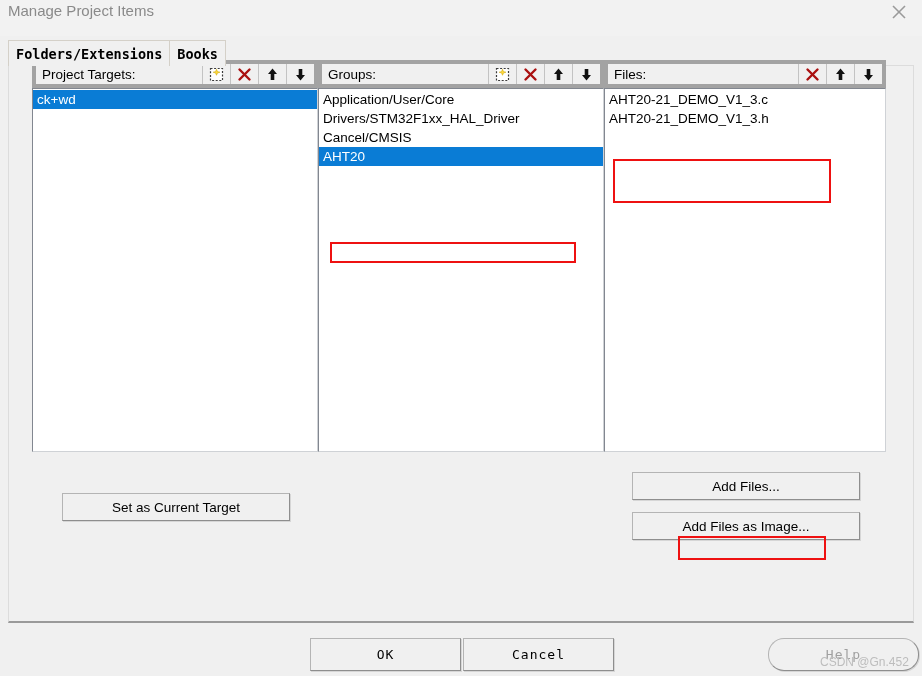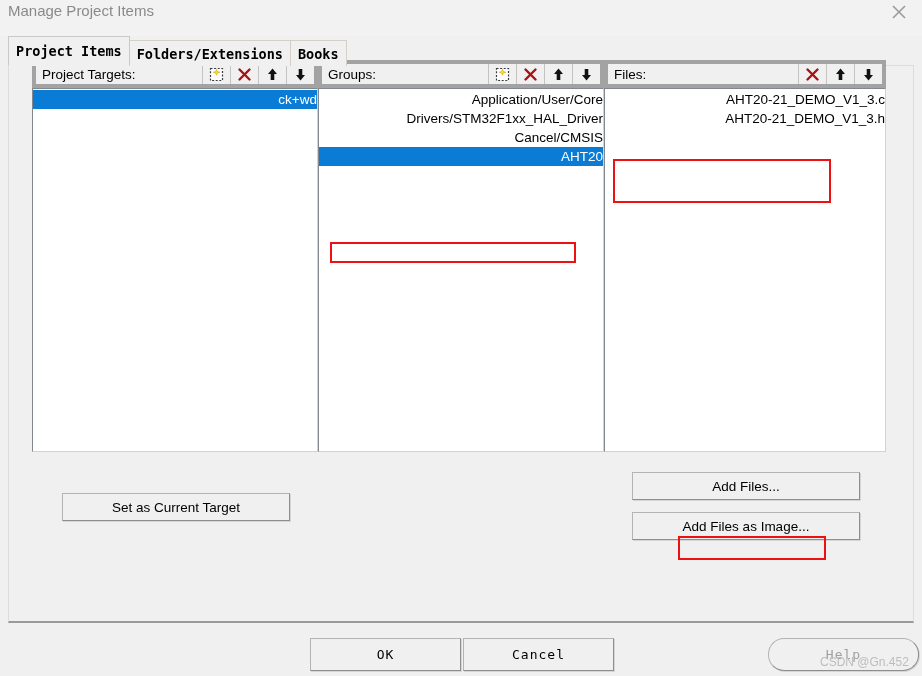--- a/index.html
+++ b/index.html
@@ -133,21 +133,20 @@
     height: 364px;
     background: #ffffff;
     border-top: 1px solid #828790;
     border-left: 1px solid #828790;
     border-right: 1px solid #cfd2d6;
     border-bottom: 1px solid #cfd2d6;
     box-sizing: border-box;
     overflow: hidden;
     position: relative;
     padding-top: 1px;
-    text-align: right;
   }
   .listrow {
     height: 19px;
     line-height: 19px;
     padding-left: 4px;
     font-size: 13.5px;
     white-space: nowrap;
     color: #000;
     cursor: default;
   }
@@ -218,23 +217,20 @@
   <div class="titlebar-text">Manage Project Items</div>
   <div class="close-btn">
     <svg width="18" height="18" viewBox="0 0 18 18">
       <line x1="3" y1="3" x2="15" y2="15" stroke="#9a9a9a" stroke-width="1.6"></line>
       <line x1="15" y1="3" x2="3" y2="15" stroke="#9a9a9a" stroke-width="1.6"></line>
     </svg>
   </div>
 </div>
 
 <div class="tabstrip">
-  <div class="tab selected">
-    <span>Project Items</span>
-  </div>
   <div class="tab">
     <span>Folders/Extensions</span>
   </div>
   <div class="tab">
     <span>Books</span>
   </div>
 </div>
 
 <div class="panel"></div>
 

